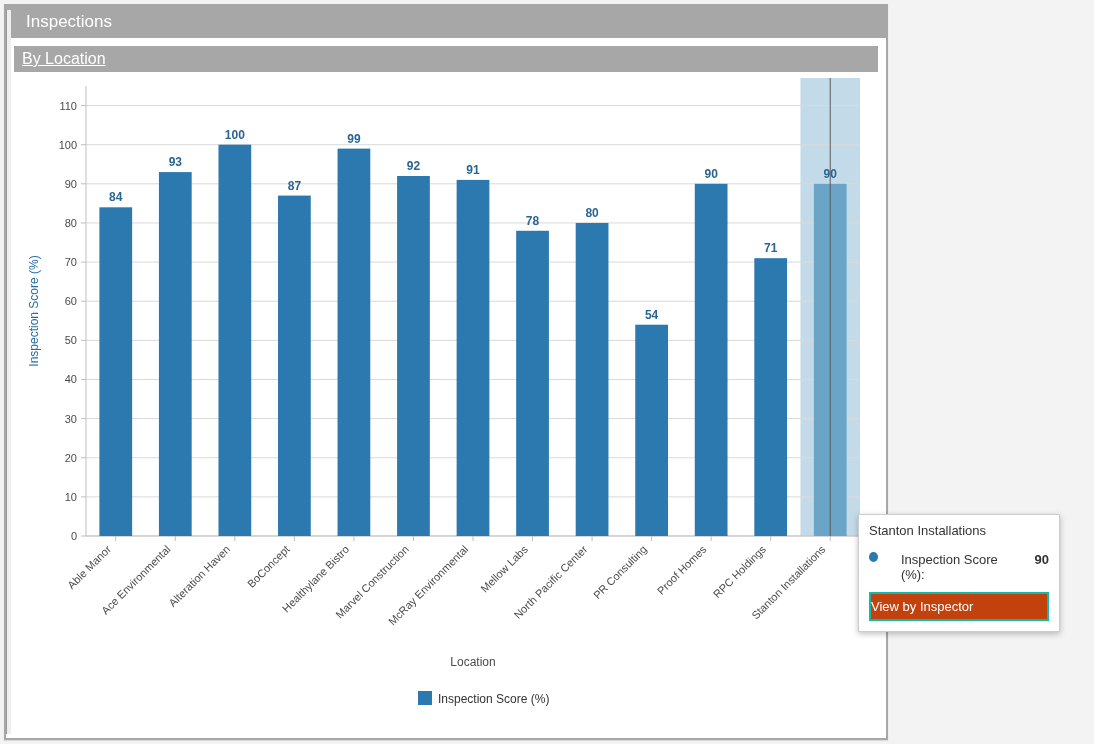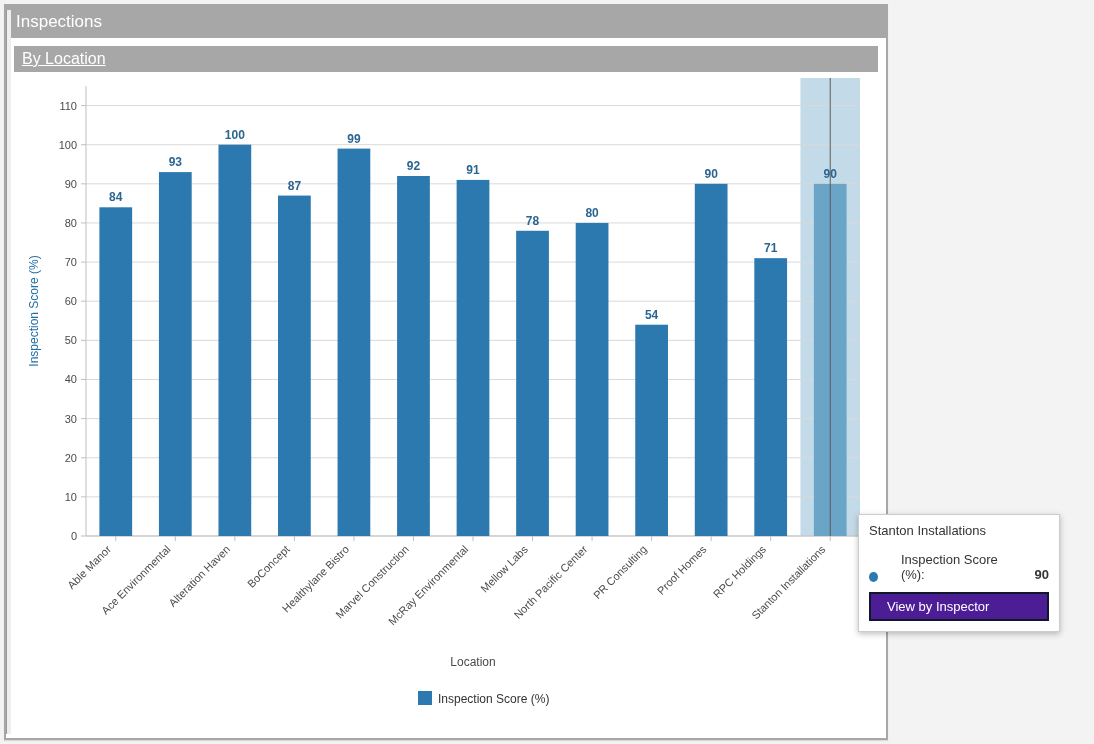--- a/index.html
+++ b/index.html
@@ -13,21 +13,21 @@
     border: 2px solid #a7a7a7;
     width: 880px;
     margin: 4px 4px 4px 4px;
     background: #fff;
     box-shadow: 0 1px 1px rgba(0,0,0,0.1);
   }
   .panel-title {
     background: #a7a7a7;
     color: #fff;
     font-size: 17px;
-    padding: 6px 10px;
+    padding: 6px 20px;
     font-weight: 500;
   }
   .panel-body {
     padding: 8px;
   }
   .sub-header {
     background: #a7a7a7;
     color: #fff;
     padding: 4px 8px;
     font-size: 16px;
@@ -75,44 +75,44 @@
     box-shadow: 0 2px 6px rgba(0,0,0,0.25);
     font-size: 13px;
     z-index: 10;
   }
   .tooltip-header {
     padding: 8px 10px 10px 10px;
   }
   .tooltip-row {
     padding: 4px 10px 10px 10px;
     display: flex;
-    align-items: flex-end;
+    align-items: flex-start;
     gap: 23px;
   }
   .tooltip-dot {
     width: 10px;
     height: 10px;
     border-radius: 50%;
     background: #2b79af;
     display: inline-block;
   }
   .tooltip-value {
     font-weight: bold;
   }
   .tooltip-button-wrap {
     padding: 0 10px 10px 10px;
   }
   .tooltip-button {
     width: 100%;
     box-sizing: border-box;
-    background: #4c1d95;
+    background: #c2410c;
     color: #fff;
-    border: 2px solid #0f172a;
+    border: 2px solid #14b8a6;
     font-size: 13px;
-    padding: 5px 16px;
+    padding: 5px 0;
     text-align: left;
     cursor: pointer;
   }
   .divider-line {
     position: absolute;
     top: 10px;
     left: 6px;
     bottom: 10px;
     width: 4px;
     background: #eee;

